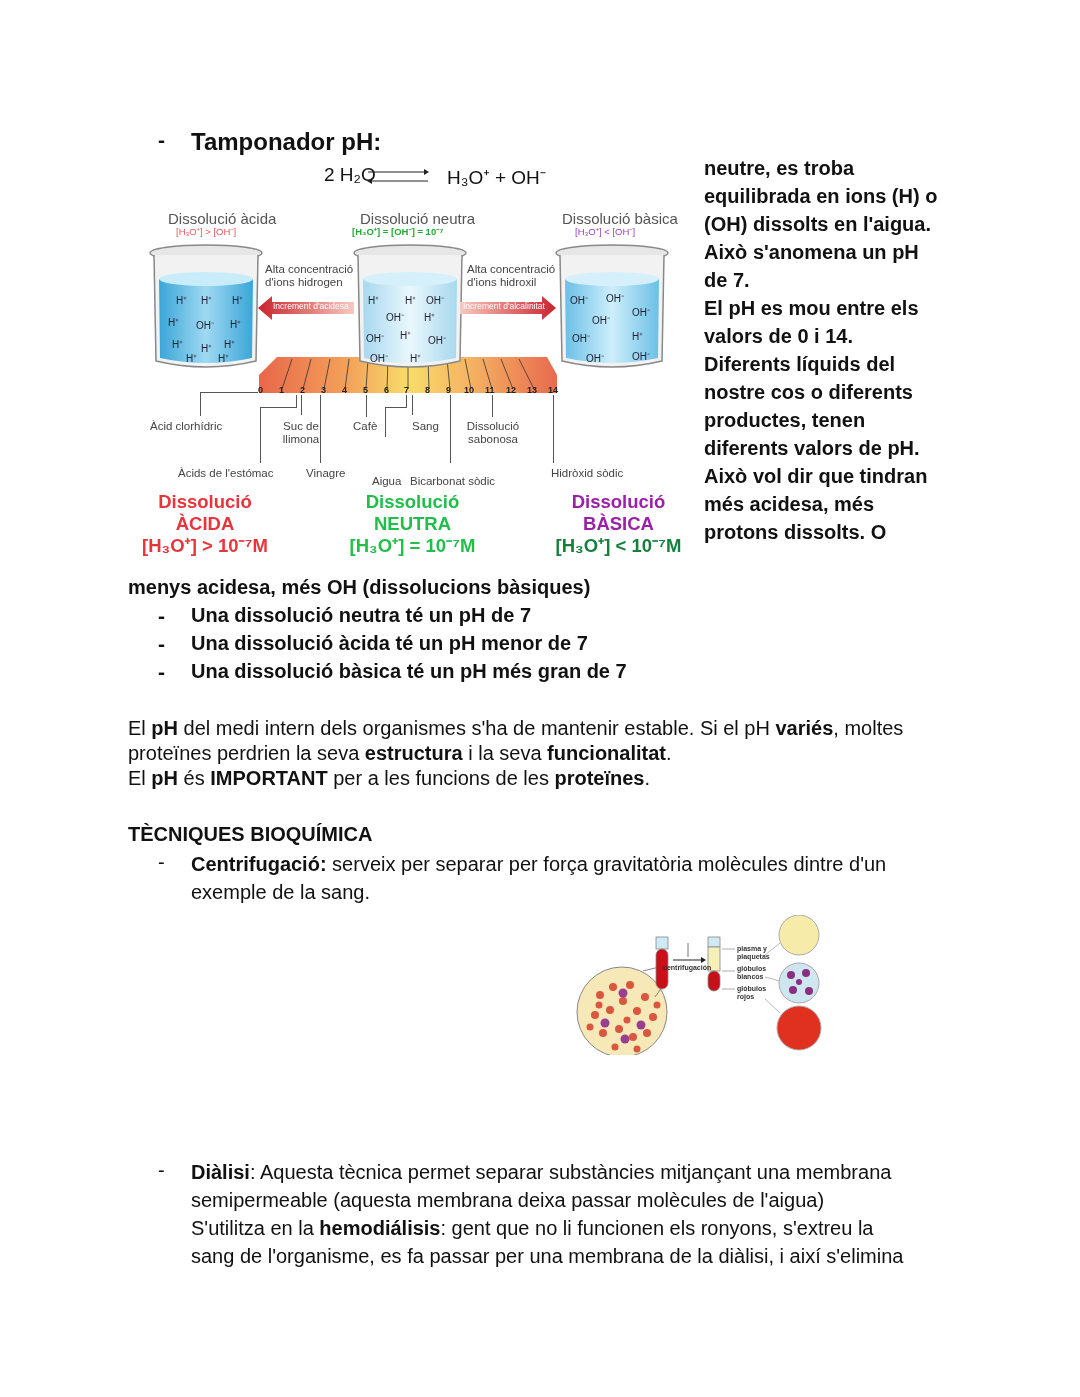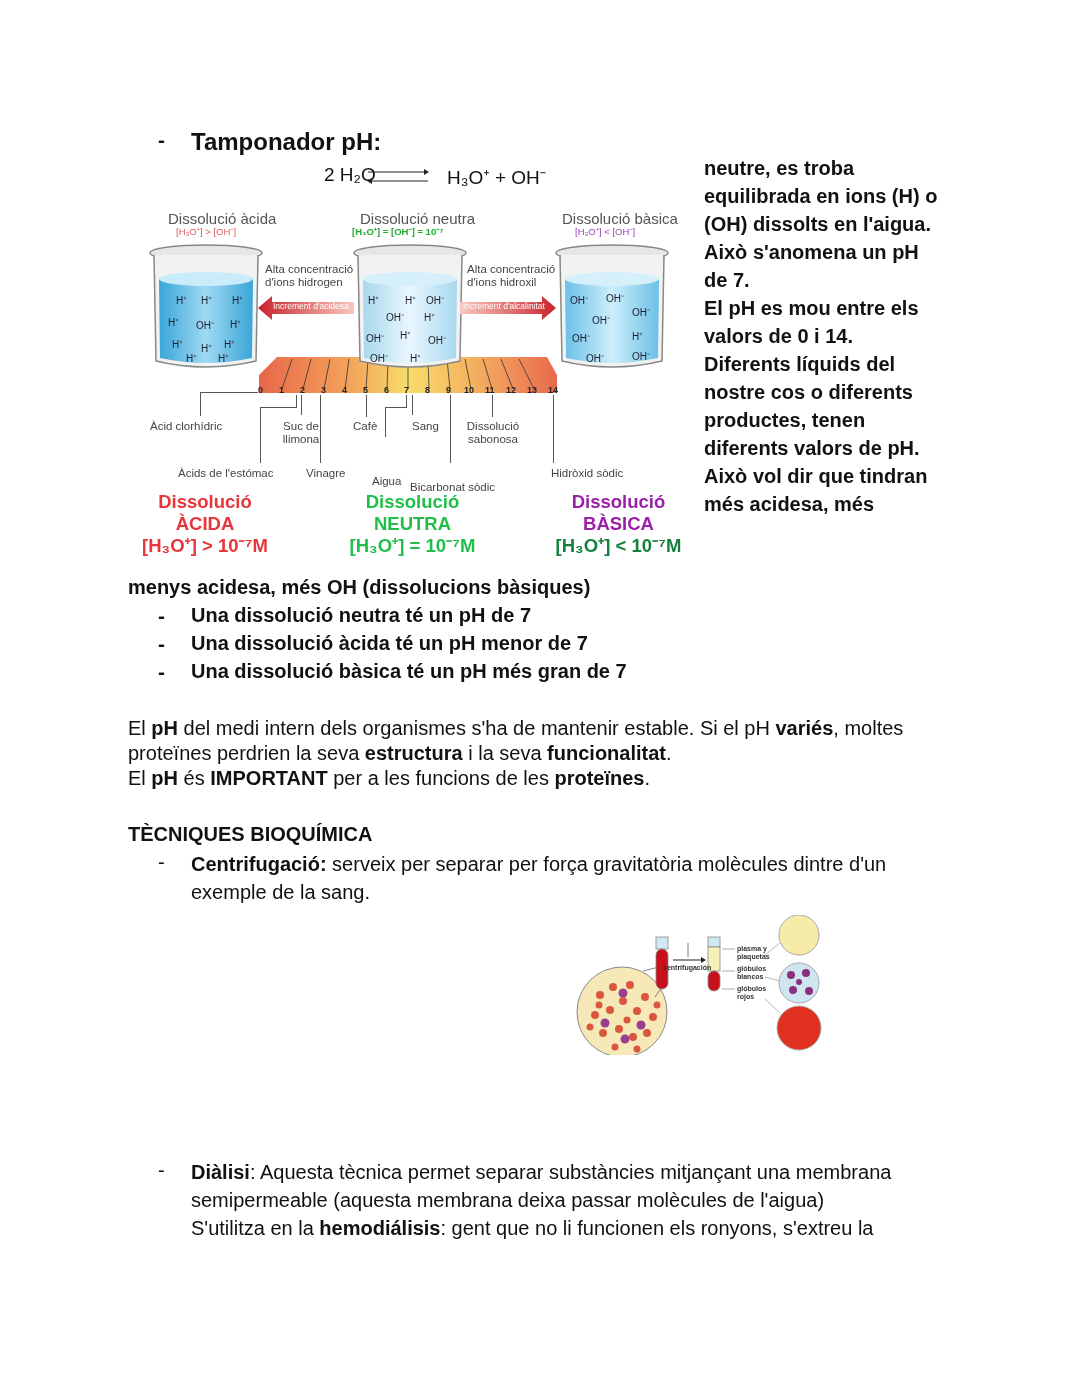--- a/index.html
+++ b/index.html
@@ -215,21 +215,21 @@
 
   <div class="abs lbl" style="left:10px;top:215px;text-align:left;">Àcid clorhídric</div>
   <div class="abs lbl" style="left:140px;top:215px;width:42px;">Suc de llimona</div>
   <div class="abs lbl" style="left:213px;top:215px;">Cafè</div>
   <div class="abs lbl" style="left:232px;top:238px;margin-top:32px;">Aigua</div>
   <div class="abs lbl" style="left:272px;top:215px;">Sang</div>
   <div class="abs lbl" style="left:322px;top:215px;width:62px;">Dissolució sabonosa</div>
 
   <div class="abs lbl" style="left:38px;top:262px;">Àcids de l'estómac</div>
   <div class="abs lbl" style="left:166px;top:262px;">Vinagre</div>
-  <div class="abs lbl" style="left:270px;top:276px;">Bicarbonat sòdic</div>
+  <div class="abs lbl" style="left:270px;top:270px;">Bicarbonat sòdic</div>
   <div class="abs lbl" style="left:411px;top:262px;">Hidròxid sòdic</div>
 </div>
 
 <div class="abs bigsol" style="left:135px;top:491px;width:140px;">
   <div style="color:#e8353b">Dissolució</div>
   <div style="color:#e8353b">ÀCIDA</div>
   <div style="color:#e8353b">[H₃O⁺] &gt; 10⁻⁷M</div>
 </div>
 <div class="abs bigsol" style="left:340px;top:491px;width:145px;">
   <div style="color:#1fbf4a">Dissolució</div>
@@ -249,20 +249,21 @@
   <div>Això s'anomena un pH</div>
   <div>de 7.</div>
   <div>El pH es mou entre els</div>
   <div>valors de 0 i 14.</div>
   <div>Diferents líquids del</div>
   <div>nostre cos o diferents</div>
   <div>productes, tenen</div>
   <div>diferents valors de pH.</div>
   <div>Això vol dir que tindran</div>
   <div>més acidesa, més</div>
+  <div>protons dissolts. O</div>
 </div>
 
 <div class="abs list-item" style="left:128px;top:576px;">menys acidesa, més OH (dissolucions bàsiques)</div>
 <span class="dash" style="left:158px;top:604px;">-</span>
 <div class="abs list-item" style="left:191px;top:604px;">Una dissolució neutra té un pH de 7</div>
 <span class="dash" style="left:158px;top:632px;">-</span>
 <div class="abs list-item" style="left:191px;top:632px;">Una dissolució àcida té un pH menor de 7</div>
 <span class="dash" style="left:158px;top:660px;">-</span>
 <div class="abs list-item" style="left:191px;top:660px;">Una dissolució bàsica té un pH més gran de 7</div>
 
@@ -345,13 +346,14 @@
   <div class="abs tube-lbl" style="left:162px;top:30px;width:40px;">plasma y plaquetas</div>
   <div class="abs tube-lbl" style="left:162px;top:50px;width:40px;">glóbulos blancos</div>
   <div class="abs tube-lbl" style="left:162px;top:70px;width:40px;">glóbulos rojos</div>
 </div>
 
 <span class="abs para" style="left:158px;top:1158px;">-</span>
 <div class="abs para" style="left:191px;top:1158px;width:800px;line-height:28px;">
   <div><b>Diàlisi</b><span>: Aquesta tècnica permet separar substàncies mitjançant una membrana</span></div>
   <div>semipermeable (aquesta membrana deixa passar molècules de l'aigua)</div>
   <div><span>S'utilitza en la </span><b>hemodiálisis</b><span>: gent que no li funcionen els ronyons, s'extreu la</span></div>
+  <div>sang de l'organisme, es fa passar per una membrana de la diàlisi, i així s'elimina</div>
 </div>
 
 </body></html>

